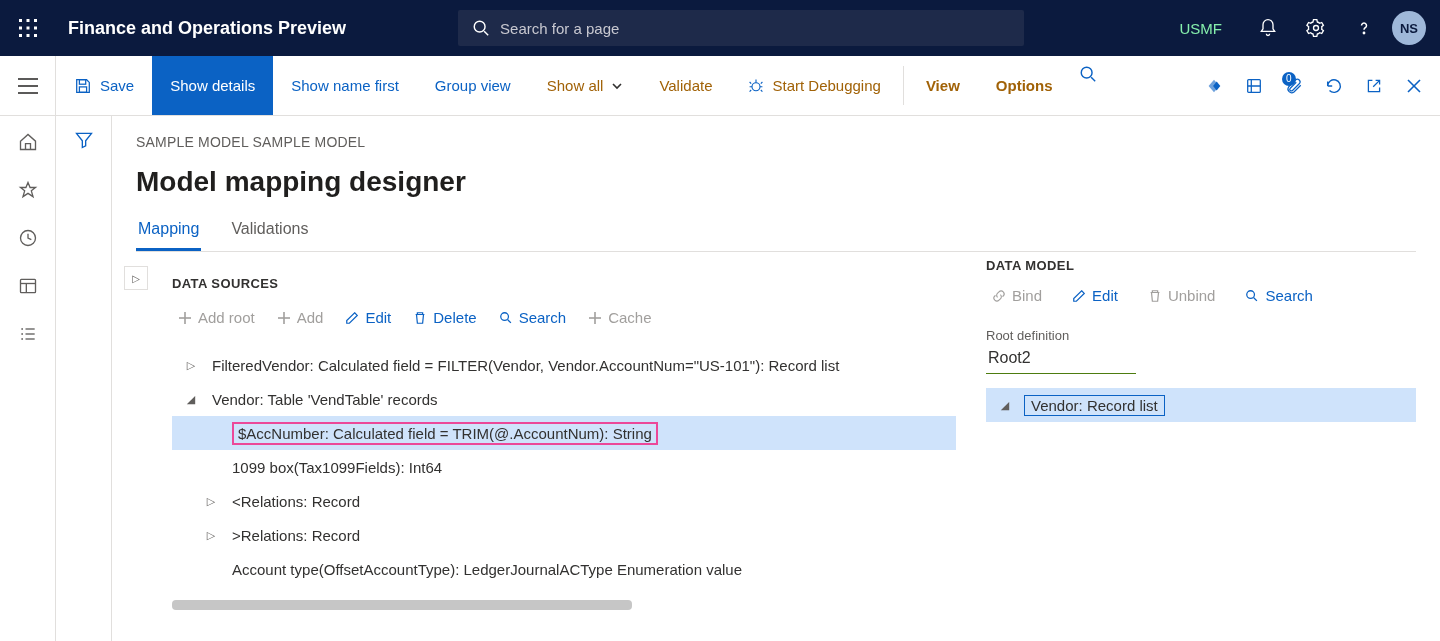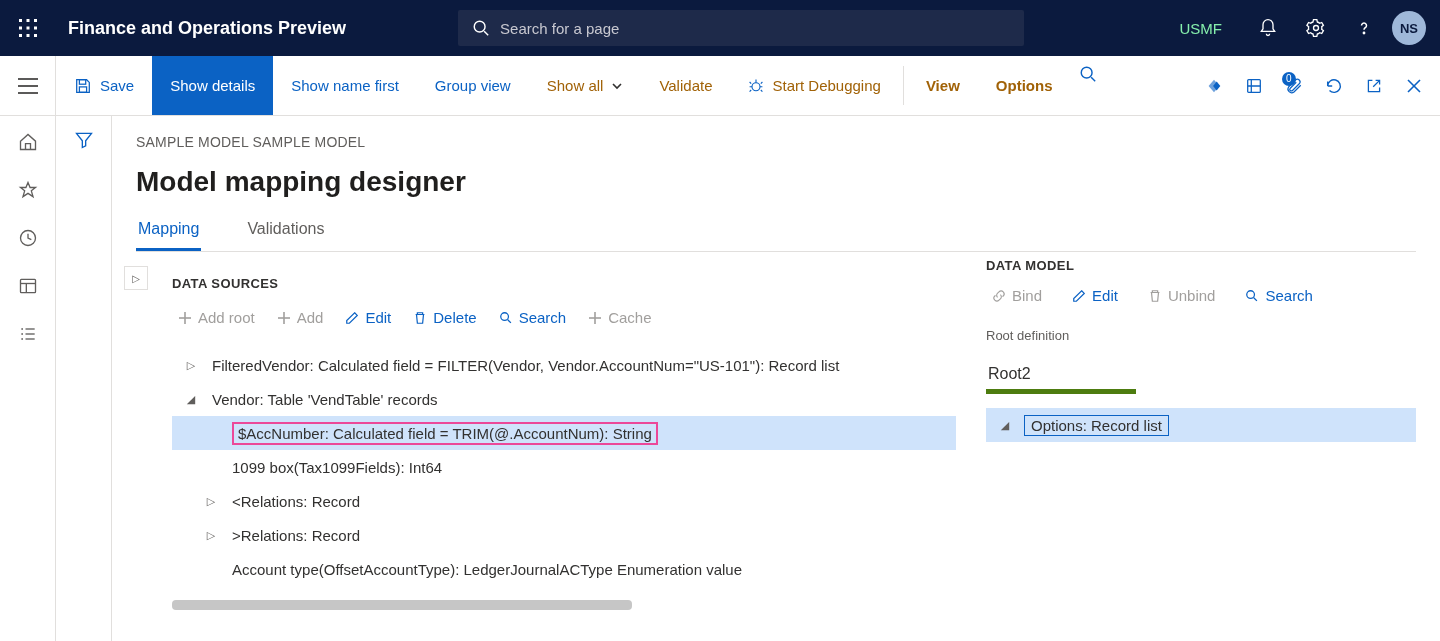--- a/index.html
+++ b/index.html
@@ -33,21 +33,21 @@
 
 .body{display:flex;height:calc(100% - 100px)}
 .navrail{width:56px;border-right:1px solid #e1dfdd;display:flex;flex-direction:column;align-items:center;padding-top:14px;gap:24px}
 .navrail .ri{width:24px;height:24px;color:#605e5c;display:flex;align-items:center;justify-content:center}
 .main{flex:1;display:flex}
 .filtercol{width:56px;border-right:1px solid #e1dfdd;display:flex;justify-content:center;padding-top:14px}
 .filtercol .fi{color:#0b62c4}
 .content{flex:1;padding:18px 24px;position:relative}
 .breadcrumb{font-size:14px;color:#605e5c;letter-spacing:.2px}
 .pagetitle{font-size:28px;font-weight:600;margin-top:16px;color:#201f1e}
-.tabs{display:flex;gap:44px;margin-top:22px;border-bottom:1px solid #e1dfdd}
+.tabs{display:flex;gap:28px;margin-top:22px;border-bottom:1px solid #e1dfdd}
 .tab{font-size:16px;color:#605e5c;padding:0 2px 10px 2px;cursor:pointer}
 .tab.active{color:#0b62c4;border-bottom:3px solid #0b62c4;font-weight:400}
 .cols{display:flex;margin-top:0;height:calc(100% - 120px)}
 .dscol{flex:0 0 820px;position:relative}
 .panel-caret{position:absolute;left:-12px;top:14px;width:24px;height:24px;background:#fff;border:1px solid #e1dfdd;display:flex;align-items:center;justify-content:center;font-size:10px;color:#605e5c}
 .dshead{font-size:13px;font-weight:700;letter-spacing:.4px;color:#323130;margin:24px 0 14px 36px}
 .dstoolbar{display:flex;gap:10px;margin-left:36px;align-items:center;flex-wrap:wrap}
 .tbtn{display:flex;align-items:center;gap:6px;font-size:15px;color:#0b62c4;padding:4px 6px;cursor:pointer}
 .tbtn.dis{color:#a19f9d}
 .tree{margin:18px 0 0 36px;font-size:15px}
@@ -55,21 +55,21 @@
 .row .arr{width:18px;text-align:center;color:#605e5c;font-size:11px}
 .row .txt{margin-left:12px}
 .row.sel{background:#cfe3fb}
 .row.sel .boxed{border:2px solid #ec4899;padding:1px 4px;background:#cfe3fb}
 .row.ind1{padding-left:30px}
 .hscroll{height:10px;background:#c6c6c6;margin:14px 0 0 36px;width:460px;border-radius:4px}
 .dmcol{flex:1;padding-left:30px}
 .dmhead{font-size:13px;font-weight:700;letter-spacing:.4px;color:#323130;margin:6px 0 10px 0}
 .dmtoolbar{display:flex;gap:18px;align-items:center}
 .rootlbl{font-size:13px;color:#605e5c;margin-top:20px}
-.rootval{font-size:16px;border-bottom:5px solid #4d7c0f;padding:6px 2px;margin-top:16px;width:150px}
+.rootval{font-size:16px;border-bottom:1px solid #4d7c0f;padding:6px 2px;margin-top:0;width:150px}
 .dmtree{margin-top:14px}
 .dmrow{display:flex;align-items:center;height:34px;font-size:15px}
 .dmrow.sel{background:#cfe3fb}
 .dmrow .boxed{border:1px solid #0b62c4;padding:1px 6px}
 .dmrow .arr{width:18px;text-align:center;color:#605e5c;font-size:11px;margin:0 10px}
 .dmrow.ind1{padding-left:48px}
 svg{display:block}
 </style>
 </head>
 <body>
@@ -369,20 +369,20 @@
                   <line x1="12.5" y1="12.5" x2="17" y2="17"></line>
                 </svg>
                 <span>Search</span>
               </div>
           </div>
           <div class="rootlbl">Root definition</div>
           <div class="rootval">Root2</div>
           <div class="dmtree">
             <div class="dmrow sel">
                 <span class="arr">◢</span>
-                <span class="boxed">Options: Record list</span>
+                <span class="boxed">Vendor: Record list</span>
               </div>
           </div>
         </div>
       </div>
     </div>
   </div>
 </div>
 
 </body></html>

